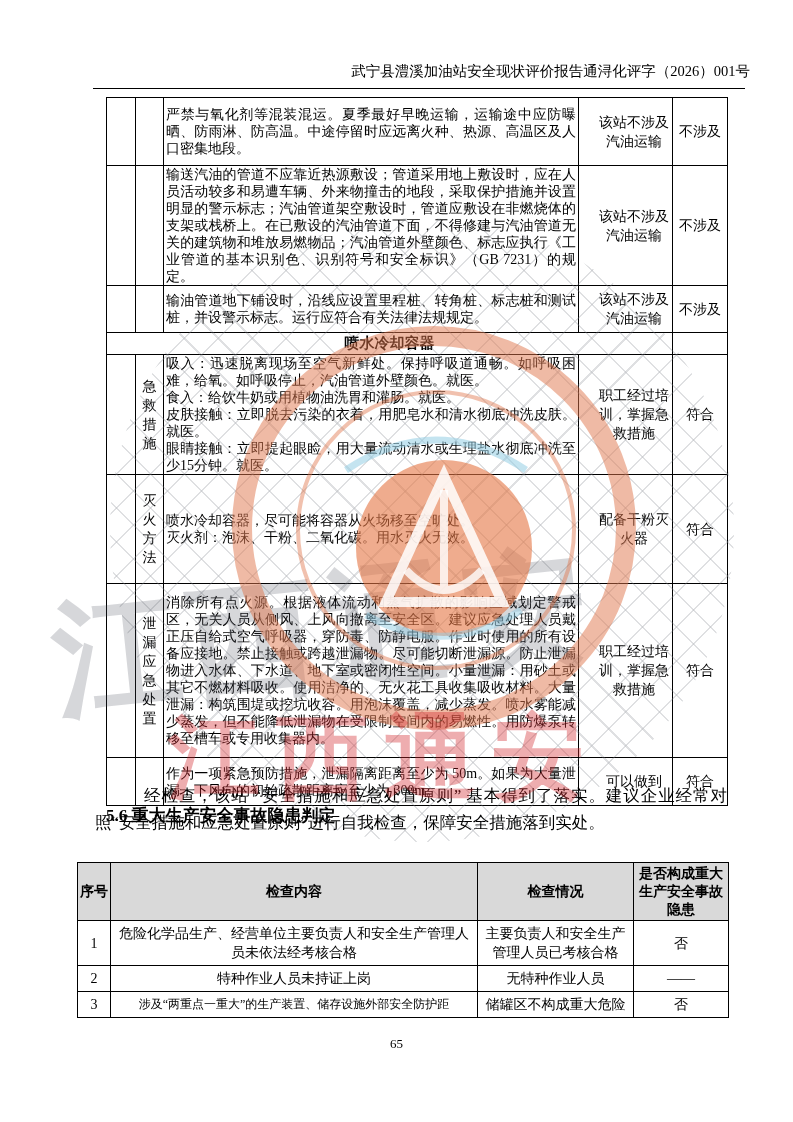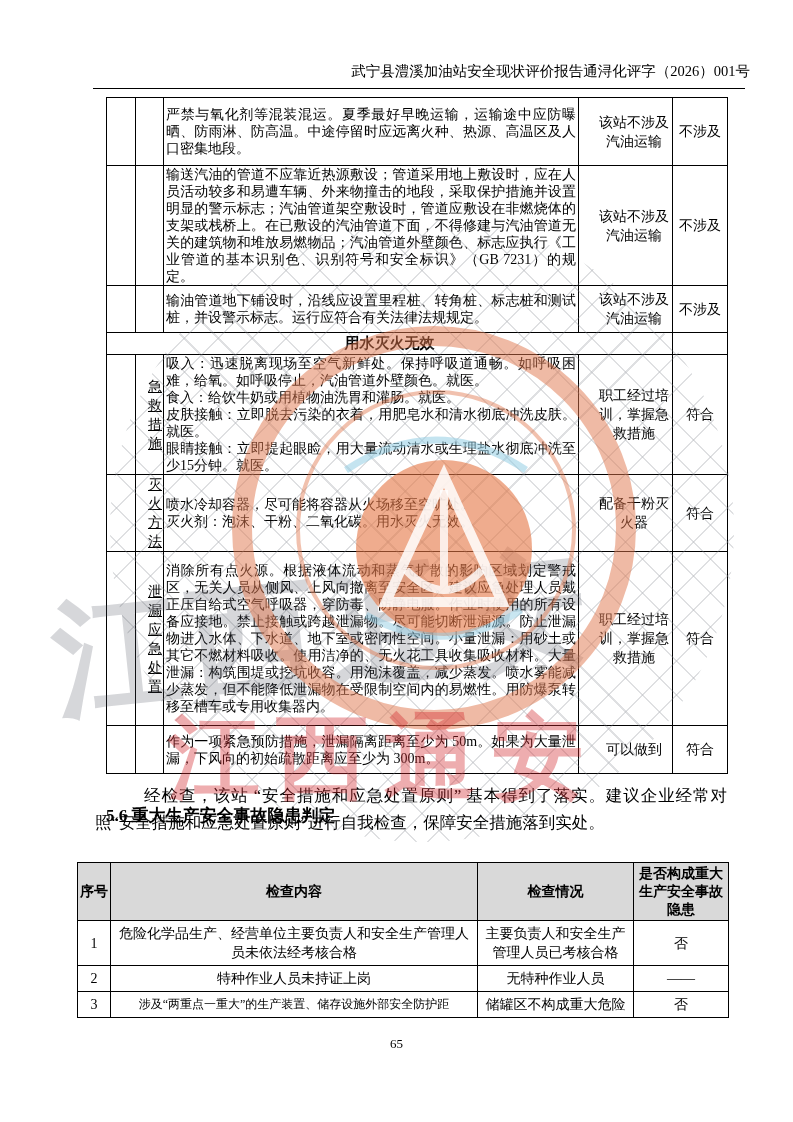--- a/index.html
+++ b/index.html
@@ -6,21 +6,21 @@
   .page{position:relative;width:793px;height:1122px;background:#fff;margin:0 auto;
         font-family:"Liberation Serif","DejaVu Serif",serif;color:#000;overflow:hidden;}
   .hdr{position:absolute;left:122px;width:621px;top:62px;display:flex;
        justify-content:flex-end;font-size:14.5px;margin-left:7px;}
   .hdr-rule{position:absolute;left:93px;width:652px;top:88px;border-top:1.5px solid #000;}
   table{border-collapse:collapse;table-layout:fixed;}
   td,th{border:1px solid #000;padding:0 2px;vertical-align:middle;font-weight:normal;
         font-size:14px;line-height:17px;overflow:hidden;}
   .t1{position:absolute;left:106px;top:97px;width:621px;}
   .t1 .no{text-align:center;font-family:"Liberation Serif",serif;padding-left:28px;}
-  .t1 .lbl{text-align:right;line-height:19px;padding:0 1px;text-decoration:underline;}
+  .t1 .lbl{text-align:center;line-height:19px;padding:16px 1px;}
   .t1 .cnt{text-align:justify;white-space:pre-wrap;}
   .t1 .sta{text-align:center;line-height:19px;padding-left:19px;}
   .t1 .res{text-align:center;}
   .sec-row td{text-align:center;font-weight:bold;font-size:15px;}
   .para{position:absolute;left:95px;width:632px;top:765px;font-size:16.5px;
         line-height:27px;text-align:justify;text-indent:49px;}
   .h56{position:absolute;left:106px;top:804px;font-size:17px;font-weight:bold;}
   .cap{position:absolute;left:77px;width:651px;top:837px;text-align:center;
        font-size:16px;font-weight:bold;}
   .t2{position:absolute;left:77px;top:862px;width:651px;}
@@ -76,21 +76,21 @@
       <td class="res">不涉及</td>
     </tr>
     <tr style="height:47px">
       <td class="no">17</td>
       <td class="lbl"></td>
       <td class="cnt">输油管道地下铺设时，沿线应设置里程桩、转角桩、标志桩和测试桩，并设警示标志。运行应符合有关法律法规规定。</td>
       <td class="sta">该站不涉及汽油运输</td>
       <td class="res">不涉及</td>
     </tr>
     <tr class="sec-row" style="height:22px">
-      <td colspan="4">用水灭火无效</td>
+      <td colspan="4">喷水冷却容器</td>
       <td></td>
     </tr>
     <tr style="height:103px">
       <td class="no">19</td>
       <td class="lbl">急救措施</td>
       <td class="cnt">吸入：迅速脱离现场至空气新鲜处。保持呼吸道通畅。如呼吸困难，给氧。如呼吸停止，汽油管道外壁颜色。就医。
 食入：给饮牛奶或用植物油洗胃和灌肠。就医。
 皮肤接触：立即脱去污染的衣着，用肥皂水和清水彻底冲洗皮肤。就医。
 眼睛接触：立即提起眼睑，用大量流动清水或生理盐水彻底冲洗至少15分钟。就医。</td>
       <td class="sta">职工经过培训，掌握急救措施</td>

